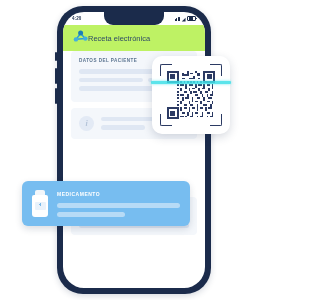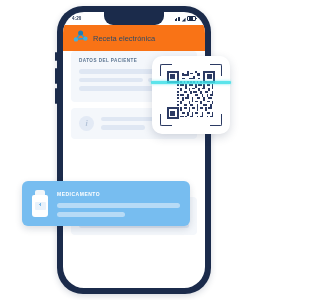--- a/index.html
+++ b/index.html
@@ -50,22 +50,22 @@
   .sig i:nth-child(3){height:3.1px}
   .sig i:nth-child(4){height:4px}
   .wifi{font-size:5px;color:#1b2b4b;line-height:4px;}
   .batt{width:7px;height:3.5px;border:.6px solid #1b2b4b;border-radius:1px;position:relative;}
   .batt::after{content:"";position:absolute;right:-1.4px;top:1px;width:.8px;height:1.5px;background:#1b2b4b;border-radius:0 .5px .5px 0;}
   .batt i{position:absolute;left:.5px;top:.5px;bottom:.5px;width:4.5px;background:#1b2b4b;border-radius:.3px;display:block;}
 
   
   .app-header{
     position:absolute;left:0;top:13px;width:100%;height:26px;
-    display:flex;align-items:center;gap:5px;padding-left:10px;box-sizing:border-box;
-    background:#f97316;z-index:5;
+    display:flex;align-items:center;padding-left:10px;box-sizing:border-box;
+    background:#bef264;z-index:5;
   }
   .app-title{font-size:7.5px;color:#2f4a66;font-weight:normal;white-space:nowrap;}
 
   
   .content{position:absolute;left:0;top:39px;right:0;bottom:0;}
   .card{
     background:#f4f7fb;border-radius:4px;margin:0 8px 6px 8px;padding:7px 8px;
     box-sizing:border-box;
   }
   .card-title{

